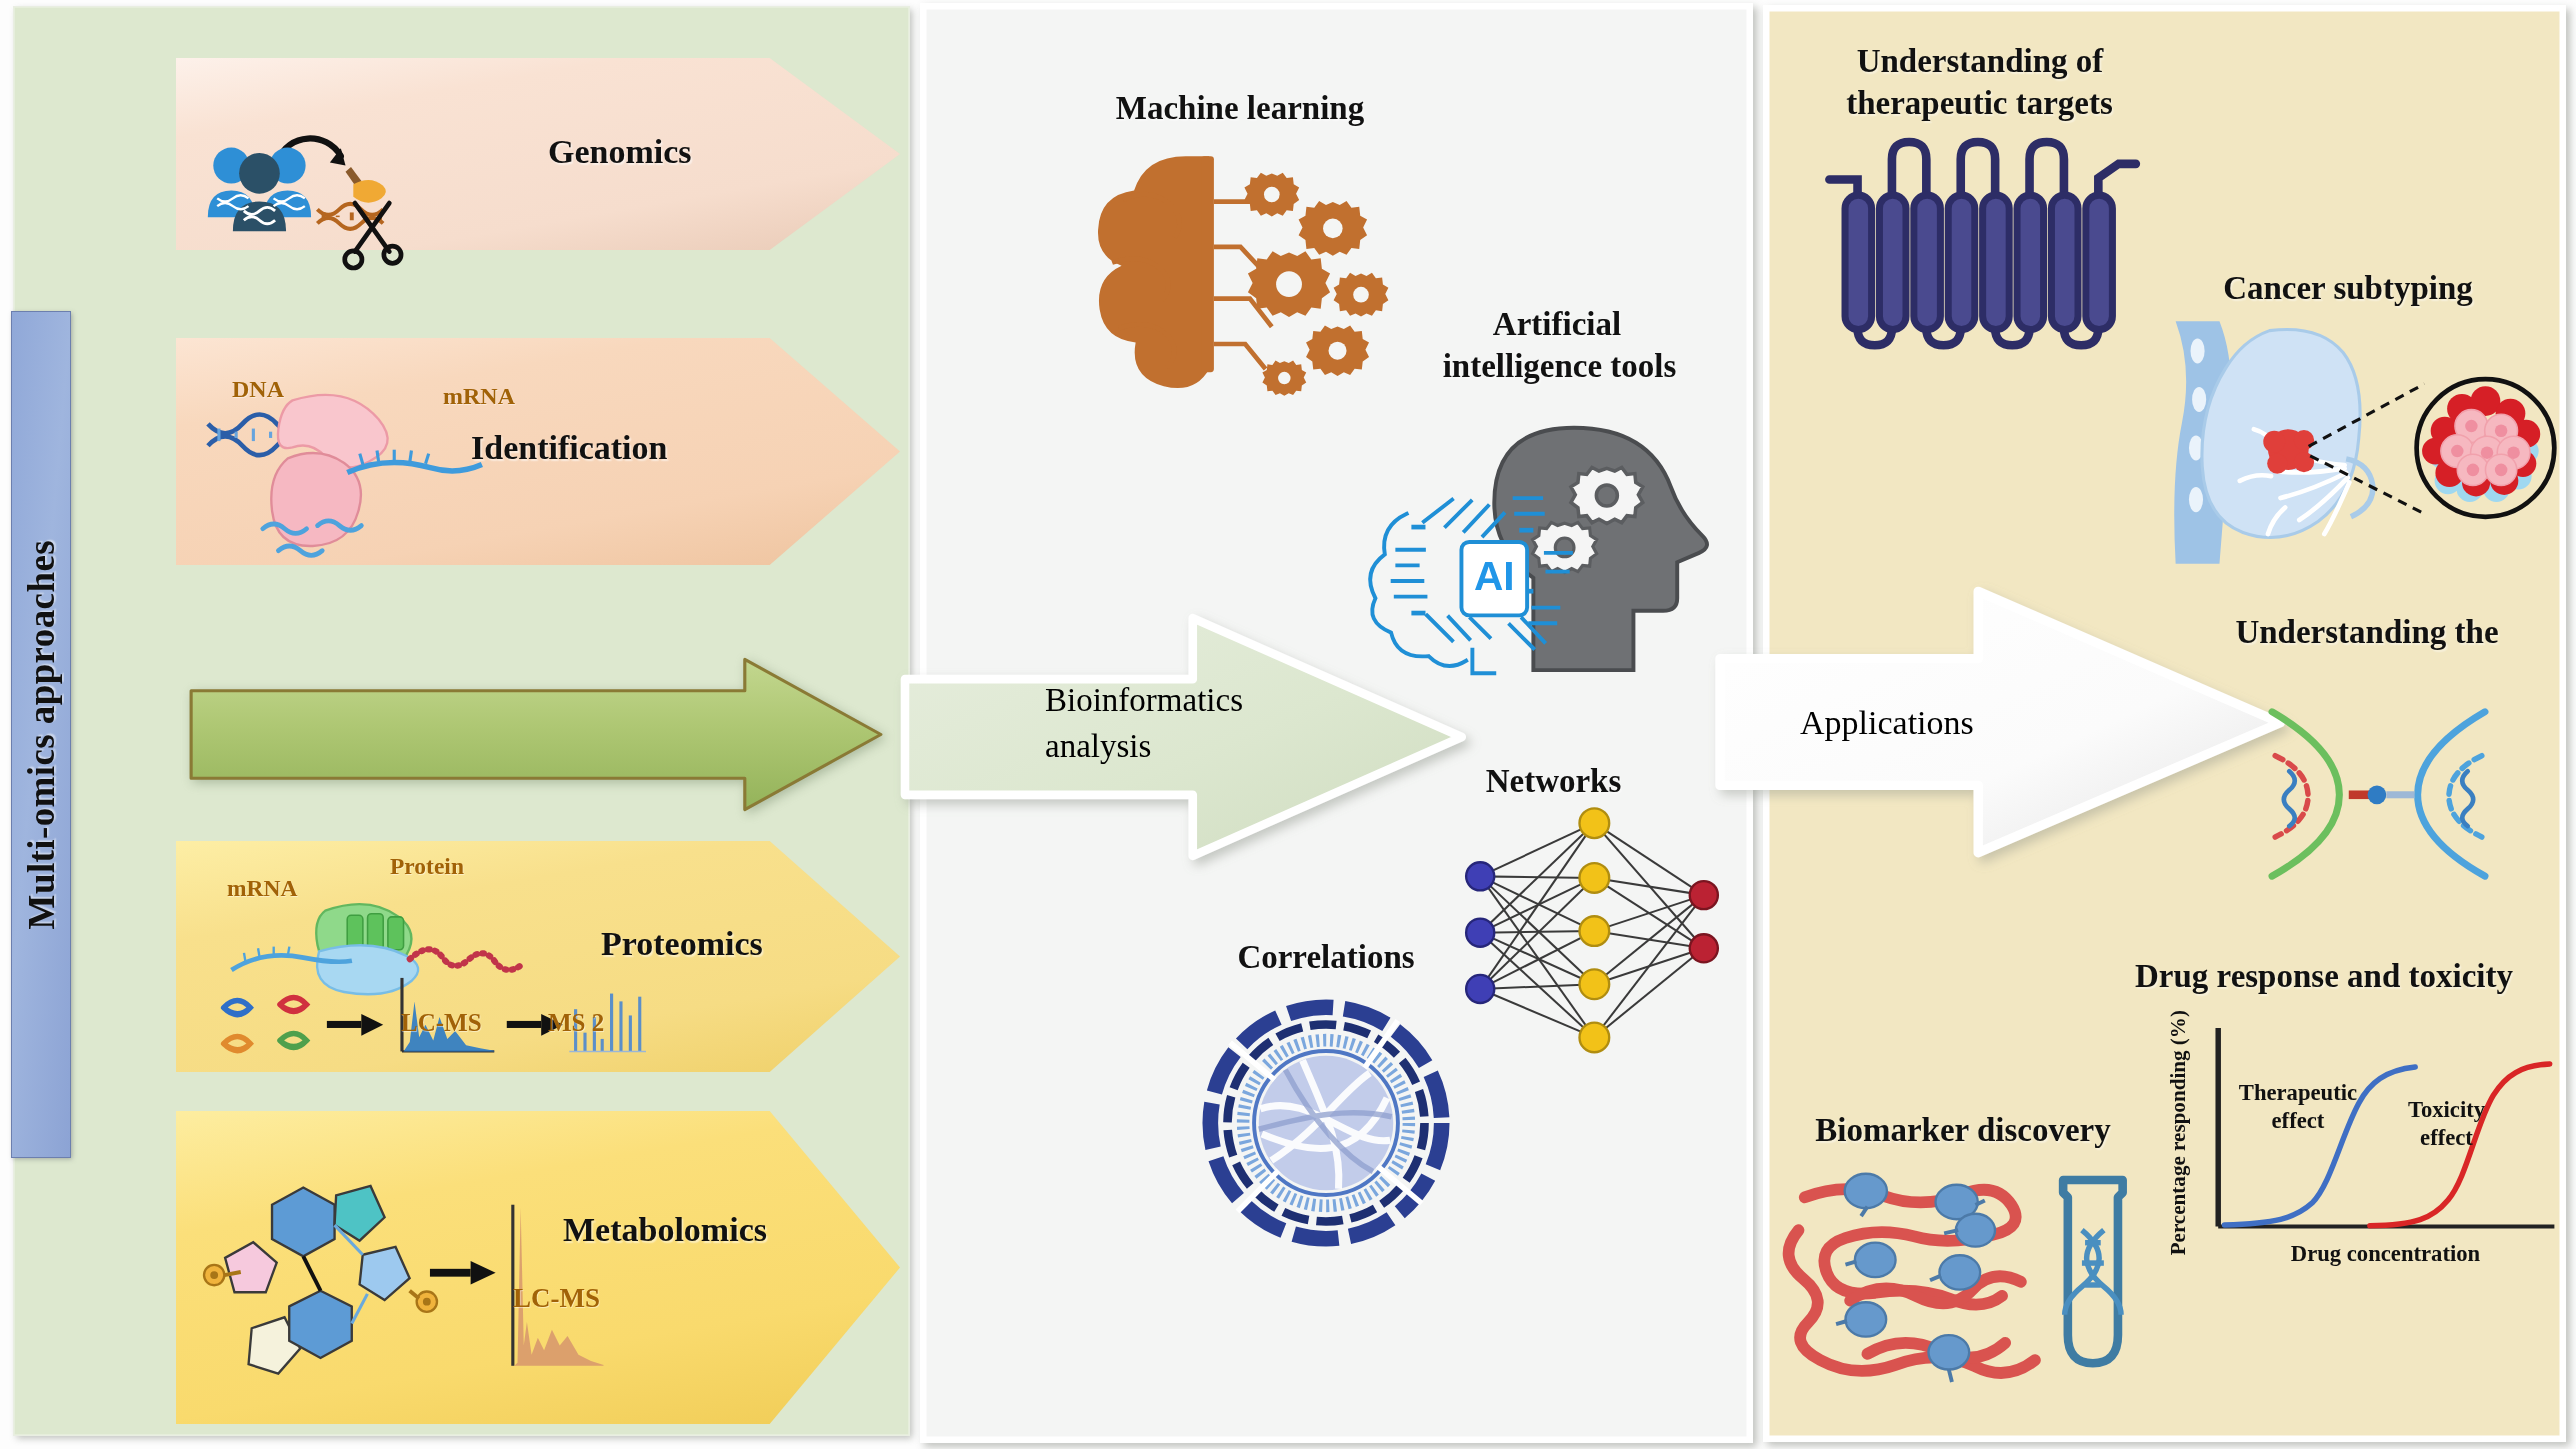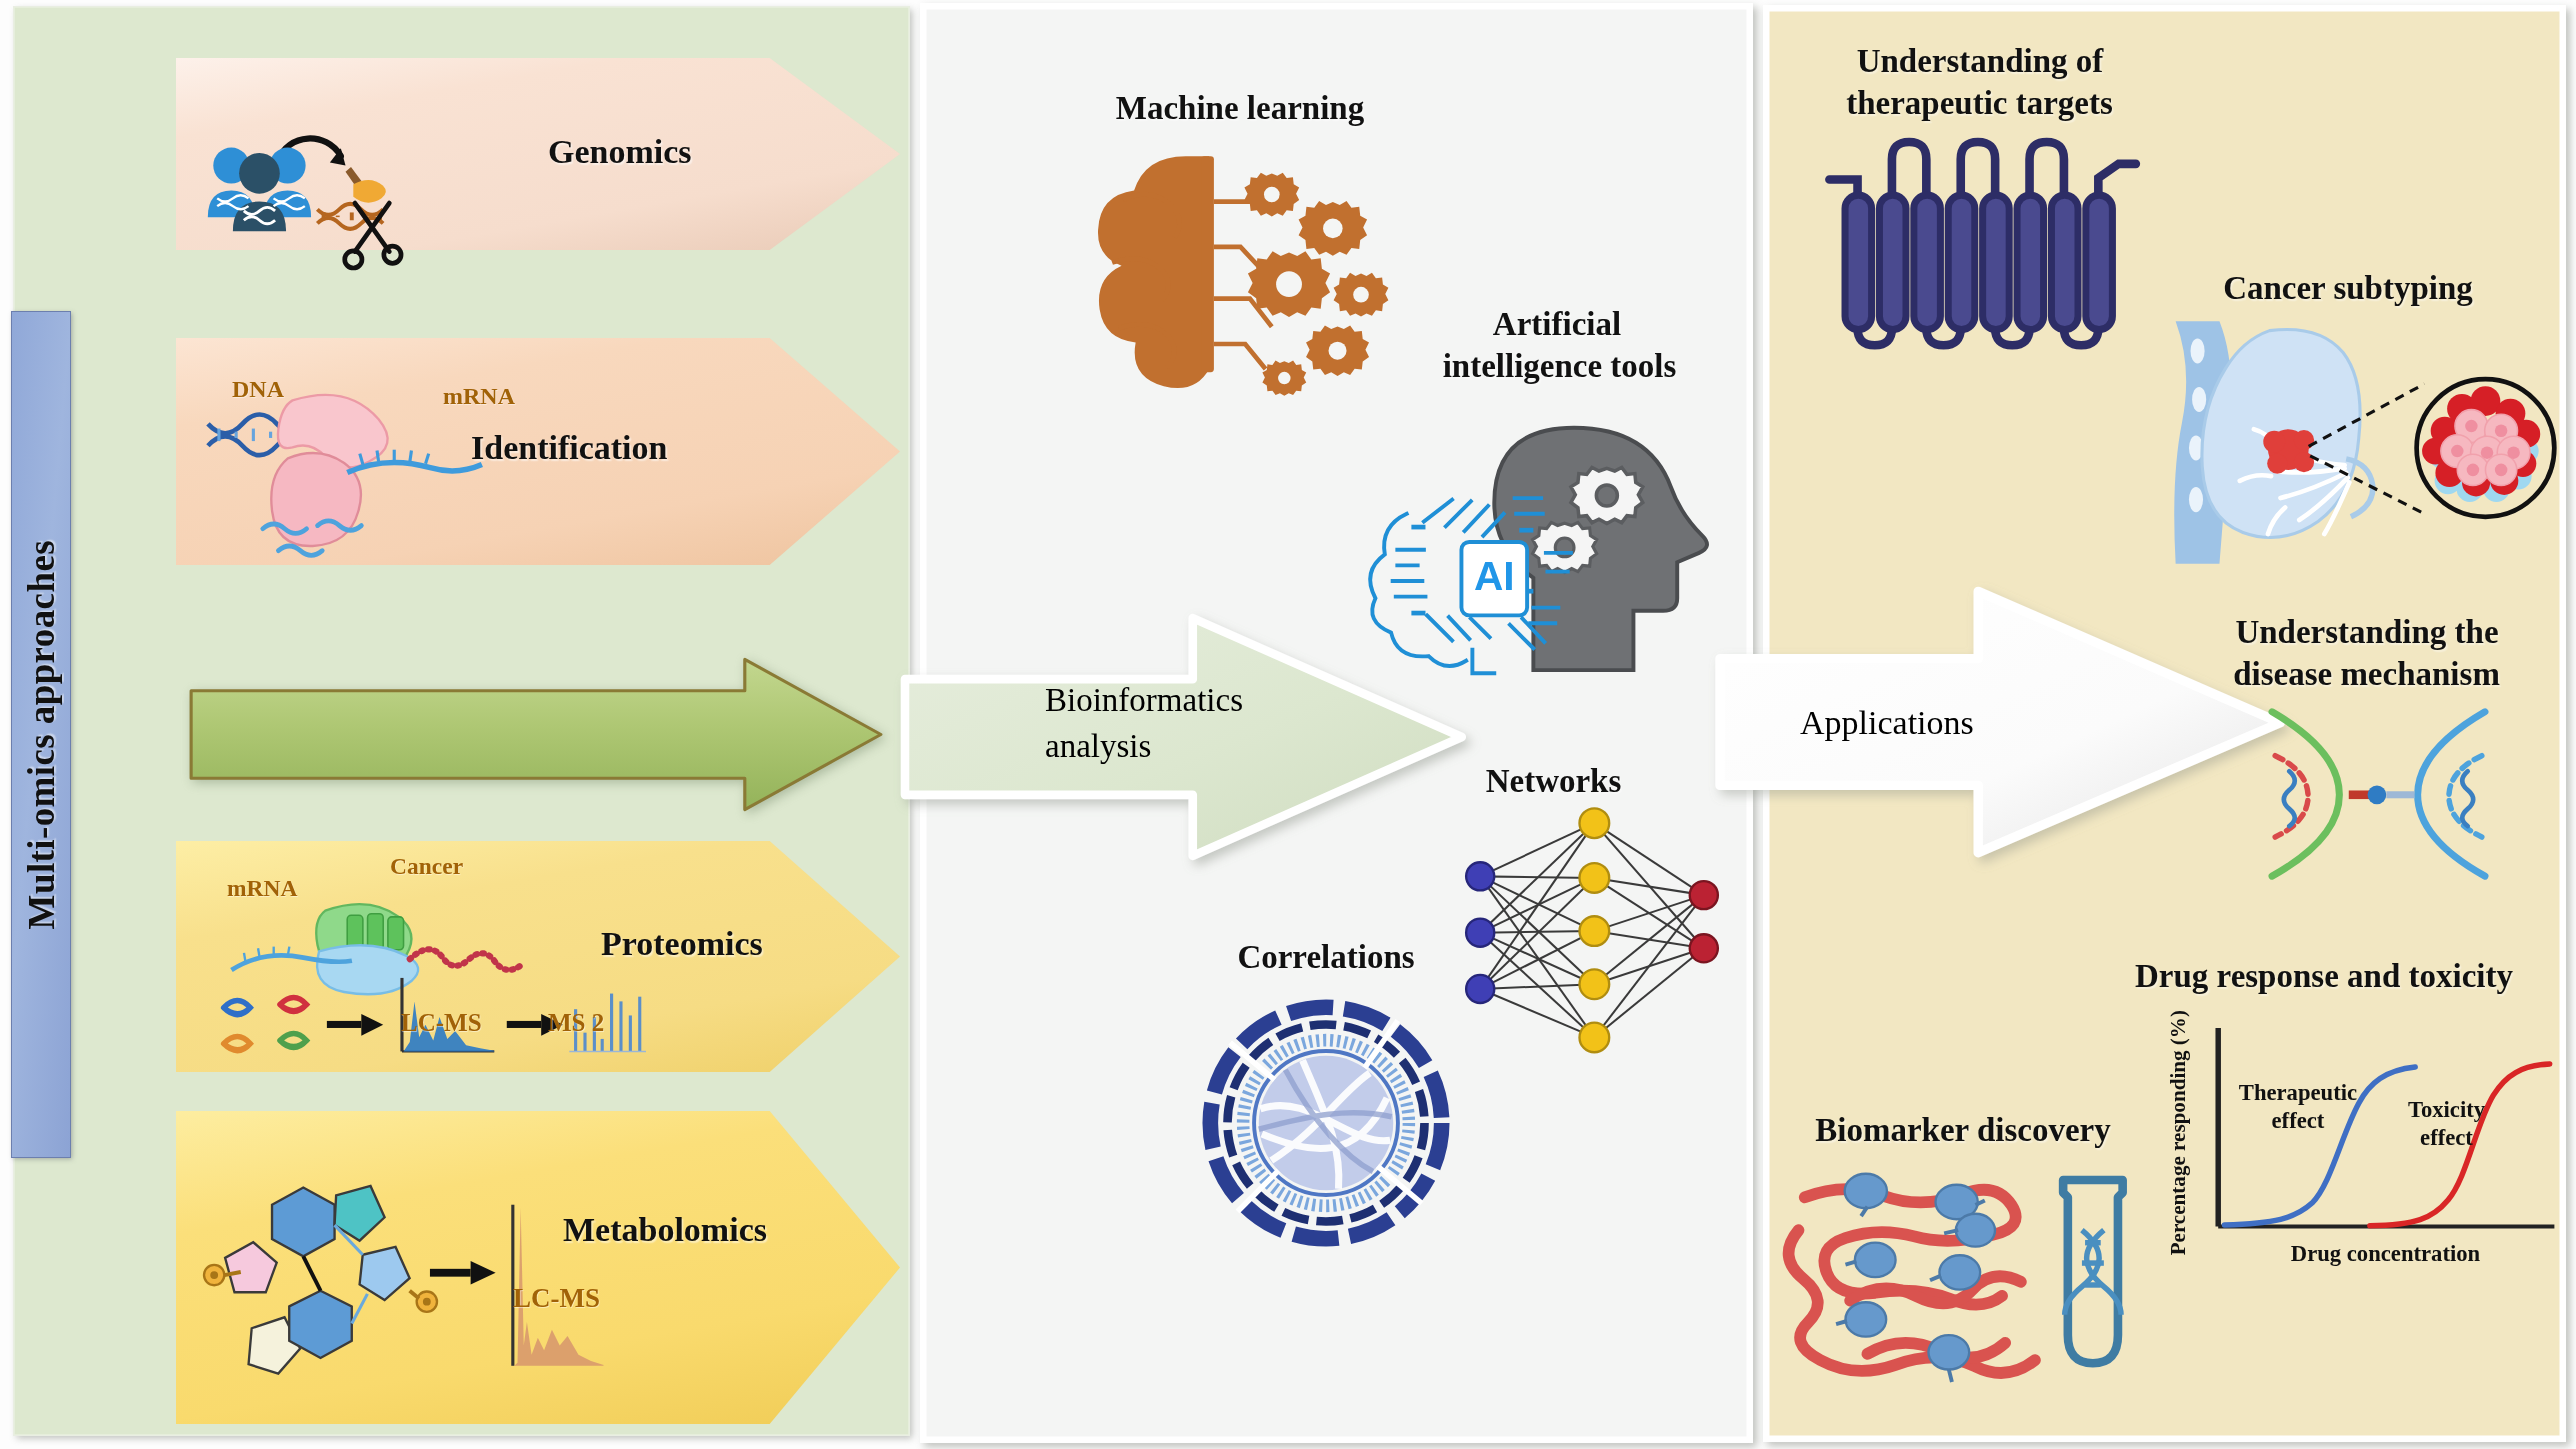--- a/index.html
+++ b/index.html
@@ -177,21 +177,21 @@
           <stop offset="45%" stop-color="#aec773"></stop>
           <stop offset="100%" stop-color="#94b35a"></stop>
         </linearGradient>
       </defs>
       <path d="M4 44 L712 44 L712 4 L886 100 L712 196 L712 156 L4 156 Z" fill="url(#gradInteg)" stroke="#8a7a35" stroke-width="4" stroke-linejoin="round"></path>
     </svg>
   </div>
 
   <div class="chevron" id="arrow-proteomics"></div>
   <div class="small-lbl" style="left:227px;top:875px;font-size:23.5px;">mRNA</div>
-  <div class="small-lbl" style="left:390px;top:853px;font-size:23.5px;">Cancer</div>
+  <div class="small-lbl" style="left:390px;top:853px;font-size:23.5px;">Protein</div>
   <div class="fig" style="left:208px;top:884px;width:438px;height:180px;">
     <svg width="438" height="180" viewBox="0 0 560 230">
 
       <path d="M150 34 q56 -20 94 8 q26 20 10 48 q-18 30 -62 26 q-46 -4 -52 -38 q-6 -32 10 -44 z" fill="#8fd98a" stroke="#62b75f" stroke-width="3"></path>
       <g fill="#5ec25c" stroke="#3f9e41" stroke-width="2">
         <rect x="178" y="40" width="20" height="44" rx="5"></rect>
         <rect x="204" y="38" width="20" height="46" rx="5"></rect>
         <rect x="230" y="42" width="20" height="42" rx="5"></rect>
       </g>
       <path d="M142 86 q66 -18 112 6 q26 14 6 32 q-30 24 -86 14 q-44 -8 -32 -52 z" fill="#a8d8f2" stroke="#78bde6" stroke-width="3"></path>
@@ -608,21 +608,20 @@
         <filter id="shApp" x="-20%" y="-20%" width="150%" height="150%">
           <feDropShadow dx="6" dy="7" stdDeviation="7" flood-color="#8a8f85" flood-opacity=".40"></feDropShadow>
         </filter>
       </defs>
       <path d="M0 104 L330 104 L330 18 L716 186 L330 352 L330 266 L0 266 Z" fill="url(#gApp)" stroke="#ffffff" stroke-width="12" stroke-linejoin="round" filter="url(#shApp)"></path>
     </svg>
   </div>
   <div class="bigarrow lbl" style="left:1800px;top:704px;width:258px;font-size:34px;">Applications</div>
 
   <div class="hdr" style="left:2183px;top:612px;width:368px;font-size:33px;">Understanding the</div>
-  <div class="hdr" style="left:2175px;top:654px;width:383px;font-size:33px;">disease mechanism</div>
   <div class="fig" style="left:2261px;top:704px;width:235px;height:180px;">
     <svg width="235" height="180" viewBox="0 0 300 230">
 
       <path d="M14 10 q86 50 86 106 q0 56 -86 104" fill="none" stroke="#6cbf5e" stroke-width="9" stroke-linecap="round"></path>
 
       <path d="M286 10 q-86 50 -86 106 q0 56 86 104" fill="none" stroke="#4da3dd" stroke-width="9" stroke-linecap="round"></path>
 
       <path d="M18 66 q42 20 42 52 q0 32 -42 52" fill="none" stroke="#d94a4a" stroke-width="7" stroke-dasharray="11 8" stroke-linecap="round"></path>
 
       <path d="M282 66 q-42 20 -42 52 q0 32 42 52" fill="none" stroke="#4da3dd" stroke-width="7" stroke-dasharray="11 8" stroke-linecap="round"></path>

